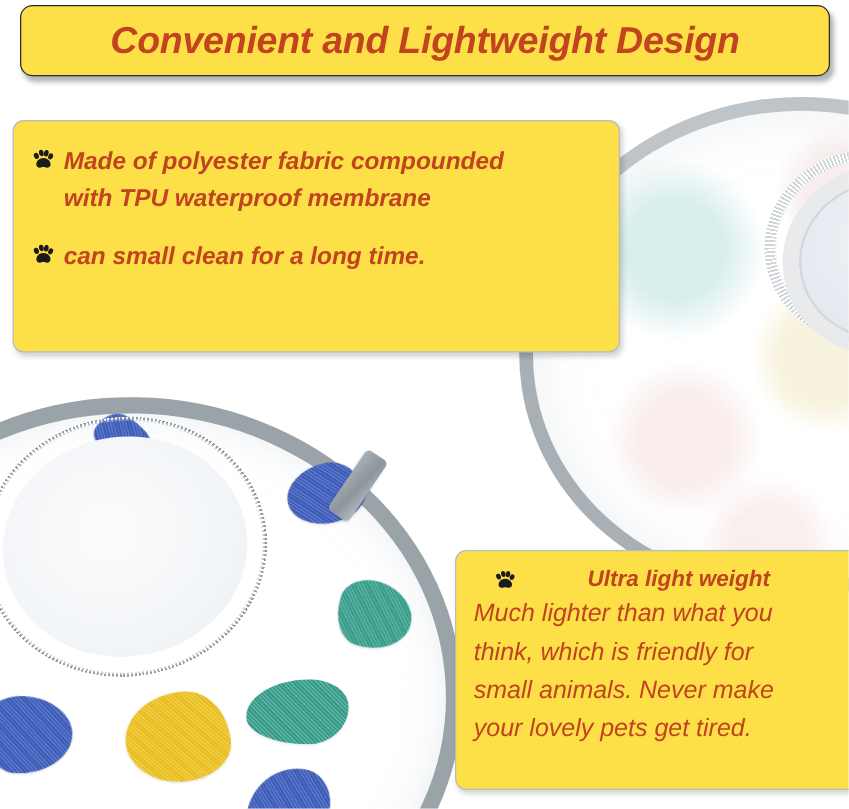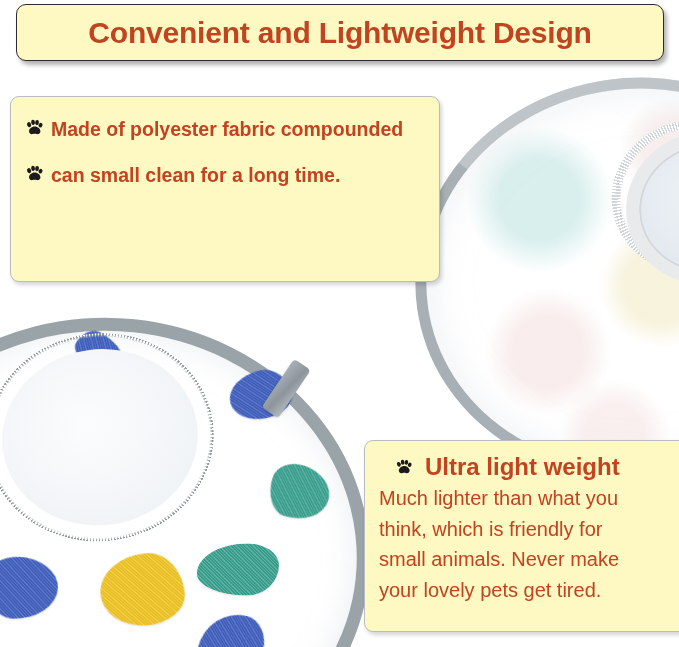--- a/index.html
+++ b/index.html
@@ -152,25 +152,26 @@
   .p-yellow { background-color: #f2c623; }
 
   .blob-a { border-radius: 58% 42% 48% 52% / 52% 60% 40% 48%; }
   .blob-b { border-radius: 44% 56% 62% 38% / 38% 48% 52% 62%; }
   .blob-c { border-radius: 62% 38% 40% 60% / 58% 42% 58% 42%; }
   .blob-d { border-radius: 36% 64% 52% 48% / 62% 36% 64% 38%; }
 
   
   .card {
     position: absolute;
-    background: #fef9c3;
+    background: #fde047;
     border: 1px solid #b9bcbe;
     border-radius: 9px;
     box-sizing: border-box;
     box-shadow: 2px 3px 4px rgba(0,0,0,0.17);
+    font-style: italic;
   }
 
   
   #title-card {
     left: 16px;
     top: 4px;
     width: 648px;
     height: 57px;
     border: 1.5px solid #2b2b2b;
     border-radius: 10px;
@@ -184,21 +185,21 @@
     font-size: 30px;
     font-weight: bold;
     letter-spacing: -0.2px;
     white-space: nowrap;
   }
 
   
   #feature-card {
     left: 10px;
     top: 96px;
-    width: 430px;
+    width: 486px;
     height: 186px;
     padding: 17px 12px 0 14px;
   }
   .bullet {
     display: flex;
     align-items: flex-start;
     margin-bottom: 16px;
   }
   .bullet:last-child { margin-bottom: 0; }
   .paw {
@@ -231,22 +232,23 @@
     padding-left: 16px;
   }
   #light-head .paw {
     width: 18px;
     height: 18px;
     margin-top: 0;
     margin-right: 12px;
   }
   #light-head-text {
     color: #c1431f;
-    font-size: 24px;
+    font-size: 18px;
     font-weight: bold;
+    margin-left: 45px;
   }
   .light-line {
     color: #c1431f;
     font-size: 20px;
     font-weight: normal;
     line-height: 1.53;
     white-space: nowrap;
   }
 </style>
 </head>
@@ -289,20 +291,21 @@
     <div class="bullet">
       <svg class="paw" viewBox="0 0 24 24">
         <ellipse cx="5.2" cy="8.4" rx="2.5" ry="3.2" fill="#1b1b1b" transform="rotate(-22 5.2 8.4)"></ellipse>
         <ellipse cx="10.2" cy="5.6" rx="2.4" ry="3.3" fill="#1b1b1b" transform="rotate(-8 10.2 5.6)"></ellipse>
         <ellipse cx="15.2" cy="5.8" rx="2.4" ry="3.3" fill="#1b1b1b" transform="rotate(8 15.2 5.8)"></ellipse>
         <ellipse cx="19.6" cy="9.0" rx="2.4" ry="3.1" fill="#1b1b1b" transform="rotate(24 19.6 9.0)"></ellipse>
         <path d="M12.3 10.6c4.1 0 7.2 3.1 7.2 6.2 0 2.6-2.3 4.1-4.6 3.4-1.7-.5-3.5-.5-5.2 0-2.3.7-4.6-.8-4.6-3.4 0-3.1 3.1-6.2 7.2-6.2z" fill="#1b1b1b"></path>
       </svg>
       <div>
         <div class="bullet-text">Made of polyester fabric compounded</div>
+        <div class="bullet-text">with TPU waterproof membrane</div>
       </div>
     </div>
 
     <div class="bullet">
       <svg class="paw" viewBox="0 0 24 24">
         <ellipse cx="5.2" cy="8.4" rx="2.5" ry="3.2" fill="#1b1b1b" transform="rotate(-22 5.2 8.4)"></ellipse>
         <ellipse cx="10.2" cy="5.6" rx="2.4" ry="3.3" fill="#1b1b1b" transform="rotate(-8 10.2 5.6)"></ellipse>
         <ellipse cx="15.2" cy="5.8" rx="2.4" ry="3.3" fill="#1b1b1b" transform="rotate(8 15.2 5.8)"></ellipse>
         <ellipse cx="19.6" cy="9.0" rx="2.4" ry="3.1" fill="#1b1b1b" transform="rotate(24 19.6 9.0)"></ellipse>
         <path d="M12.3 10.6c4.1 0 7.2 3.1 7.2 6.2 0 2.6-2.3 4.1-4.6 3.4-1.7-.5-3.5-.5-5.2 0-2.3.7-4.6-.8-4.6-3.4 0-3.1 3.1-6.2 7.2-6.2z" fill="#1b1b1b"></path>

